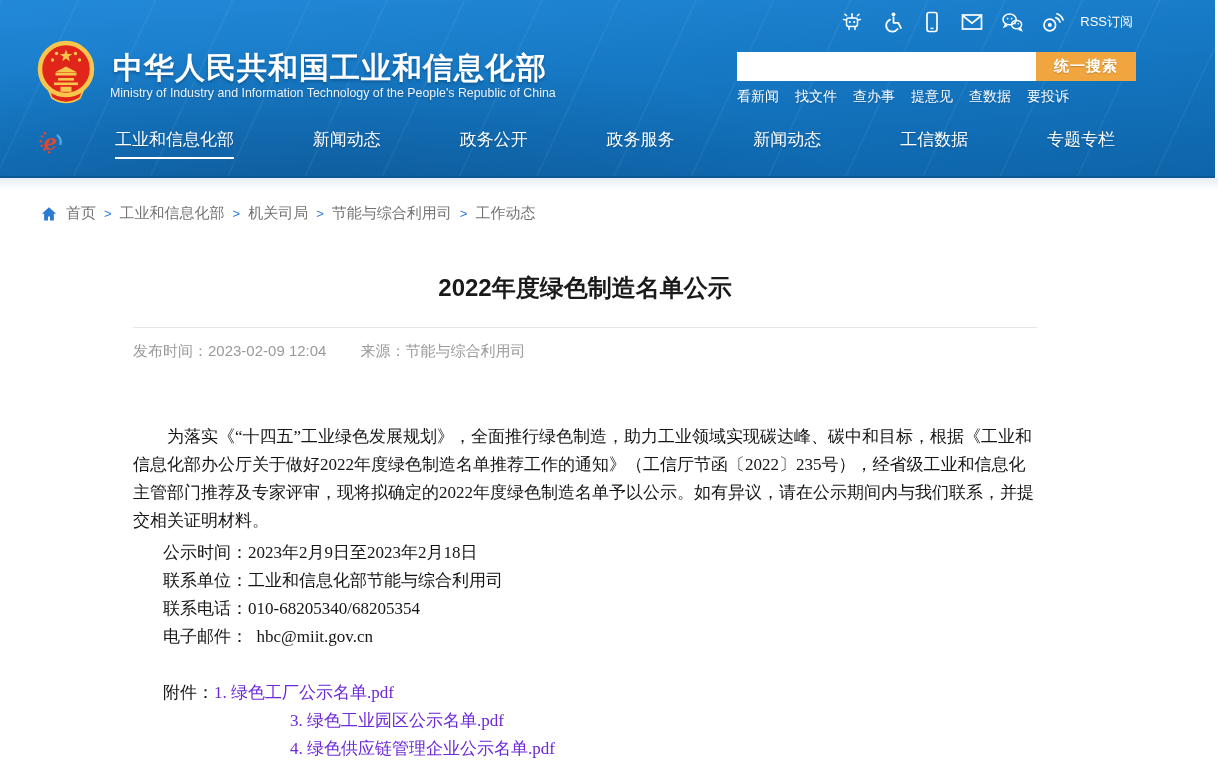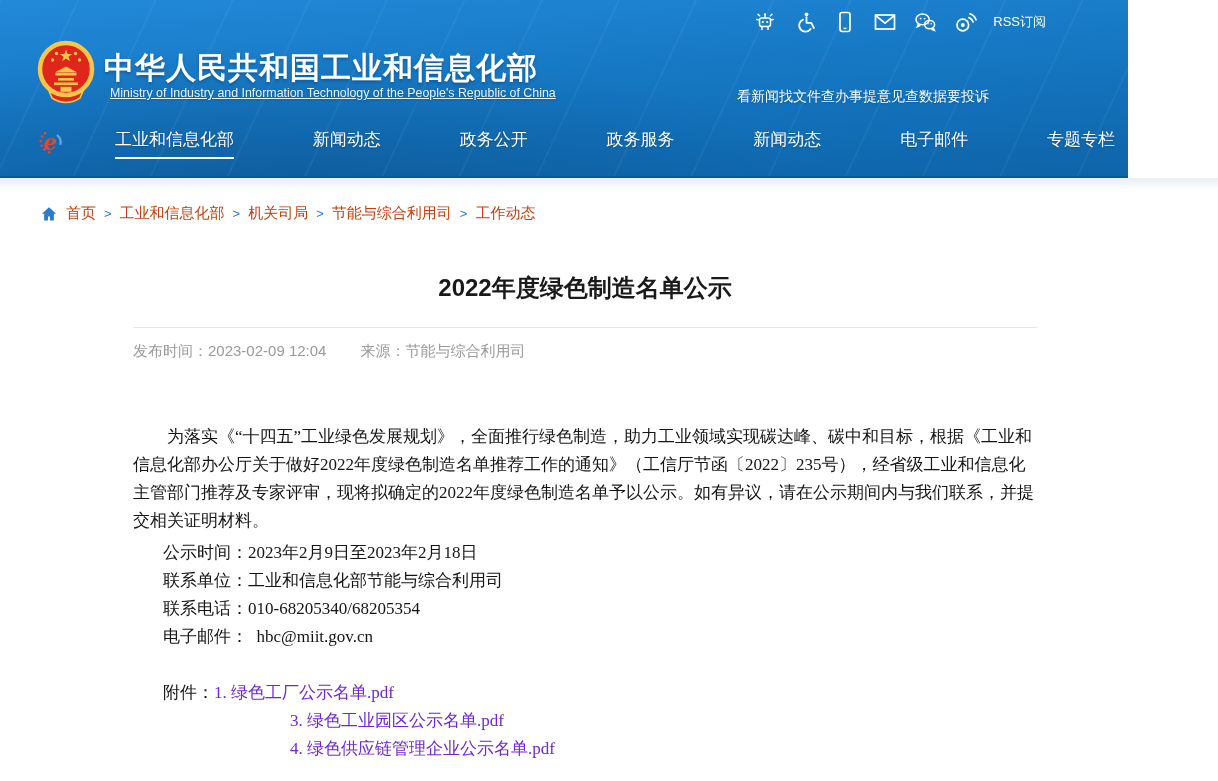--- a/index.html
+++ b/index.html
@@ -1,61 +1,61 @@
 <!DOCTYPE html>
 <html><head>
 <meta charset="utf-8">
 <style>
   * { margin:0; padding:0; box-sizing:border-box; }
   html,body { width:1218px; background:#ffffff; font-family:"Liberation Sans","DejaVu Sans",sans-serif; }
   body { height:781px; overflow:hidden; position:relative; }
 
   
   .header {
-    position:relative; width:1128px; height:178px;
+    position:relative; width:1215px; height:178px;
     background:
       repeating-linear-gradient(115deg, rgba(255,255,255,0.045) 0 2px, rgba(255,255,255,0) 2px 70px),
       radial-gradient(900px 260px at 25% 115%, rgba(9,60,110,0.35), rgba(9,60,110,0) 60%),
       linear-gradient(176deg, #2289d9 0%, #177ac6 40%, #1270b9 68%, #0e64a8 100%);
     border-bottom:2px solid #0b5a96;
   }
   .top-icons { position:absolute; top:10px; right:82px; display:flex; align-items:center; gap:16px; }
   .top-icons .ticon { width:24px; height:24px; display:inline-flex; align-items:center; justify-content:center; cursor:pointer; }
   .rss-label { color:#fff; font-size:13px; cursor:pointer; }
 
   .emblem { position:absolute; left:36px; top:38px; width:60px; height:74px; }
 
-  .site-title { position:absolute; left:104px; top:48px; color:#fff; font-size:30px; font-weight:bold;
+  .site-title { position:absolute; left:113px; top:48px; color:#fff; font-size:30px; font-weight:bold;
     letter-spacing:1px; text-shadow:0 2px 3px rgba(0,40,80,.35); cursor:pointer; }
   .site-subtitle { position:absolute; left:110px; top:86px; color:#eaf4fc; font-size:12.4px;
-    text-shadow:0 1px 2px rgba(0,40,80,.3);text-decoration:underline; }
+    text-shadow:0 1px 2px rgba(0,40,80,.3); }
 
   .search-wrap { position:absolute; left:737px; top:52px; width:399px; height:29px; }
   .search-input { position:absolute; left:0; top:0; width:299px; height:29px; border:none; outline:none;
     background:#fff; padding:0 10px; font-size:14px; }
   .search-btn { position:absolute; right:0; top:0; width:100px; height:29px; border:none;
     background:#f0a53e; color:#fff; font-size:15px; font-weight:bold; cursor:pointer;
     text-shadow:0 1px 1px rgba(120,70,0,.35); letter-spacing:1px; }
 
-  .quick-links { position:absolute; left:737px; top:88px; display:flex; }
+  .quick-links { position:absolute; left:737px; top:88px; display:flex; gap:16px; }
   .quick-links a { color:#fff; font-size:14px; text-decoration:none; cursor:pointer;
     text-shadow:0 1px 2px rgba(0,40,80,.3); }
 
   .nav-logo { position:absolute; left:38px; top:127px; width:28px; height:32px; }
 
   .nav { position:absolute; left:115px; top:128px; width:1000px; display:flex; justify-content:space-between; }
   .nav a { color:#fff; font-size:17px; text-decoration:none; padding-bottom:6px; cursor:pointer;
     text-shadow:0 1px 2px rgba(0,40,80,.35); }
   .nav a.active { border-bottom:2px solid #ffffff; }
 
   .header-strip { width:1218px; height:12px; background:linear-gradient(#e8eef5,#ffffff); }
 
   
   .breadcrumb { margin:14px 0 0 40px; display:flex; align-items:center; gap:8px; font-size:15px; }
-  .breadcrumb a { color:#c2410c; text-decoration:none; cursor:pointer; }
+  .breadcrumb a { color:#737373; text-decoration:none; cursor:pointer; }
   .breadcrumb .sep { color:#2b7bd3; font-size:13px; }
   .home-icon { width:18px; height:18px; display:inline-flex; }
 
   
   .article { width:904px; margin:50px 0 0 133px; }
   .article-title { text-align:center; font-size:24px; font-weight:bold; color:#1a1a1a; line-height:30px;margin-top:25px; }
   .title-divider { border:none; border-top:1px solid #e6e6e6; margin-top:24px; }
   .article-meta { margin-top:14px; text-align:left; color:#9a9a9a; font-size:15px; }
   .article-meta .gap { display:inline-block; width:34px; }
 
@@ -151,20 +151,24 @@
       <rect x="19.5" y="34.5" width="21" height="3" fill="#f7c64b"></rect>
       <rect x="22" y="40" width="16" height="2.6" fill="#f7c64b"></rect>
       <rect x="18" y="44.5" width="24" height="2.6" fill="#f7c64b"></rect>
       <rect x="24.5" y="48.8" width="11" height="5" fill="#f7c64b"></rect>
       <path d="M13 53 Q30 64 47 53 L44 60 Q30 69 16 60 Z" fill="#e0251b" stroke="#f7c64b" stroke-width="1.6"></path>
     </svg>
   </span>
   <div class="site-title">中华人民共和国工业和信息化部</div>
   <div class="site-subtitle">Ministry of Industry and Information Technology of the People's Republic of China</div>
 
+  <div class="search-wrap">
+    <input class="search-input" type="text" style="">
+    <button class="search-btn">统一搜索</button>
+  </div>
 
   <div class="quick-links">
     <a>看新闻</a>
     <a>找文件</a>
     <a>查办事</a>
     <a>提意见</a>
     <a>查数据</a>
     <a>要投诉</a>
   </div>
 
@@ -179,21 +183,21 @@
       <text x="6" y="24" font-size="23" font-weight="bold" font-style="italic" fill="#e2482f" font-family="DejaVu Serif, serif">e</text>
       <path d="M21 8 a9 9 0 0 1 3 9" stroke="#5aa9e0" stroke-width="2.4" fill="none" stroke-linecap="round"></path>
     </svg>
   </span>
   <div class="nav">
     <a class="active">工业和信息化部</a>
     <a>新闻动态</a>
     <a>政务公开</a>
     <a>政务服务</a>
     <a>新闻动态</a>
-    <a>电子邮件</a>
+    <a>工信数据</a>
     <a>专题专栏</a>
   </div>
 </div>
 
 <div class="header-strip"></div>
 
 <div class="breadcrumb">
   <span class="home-icon">
     <svg viewBox="0 0 24 24" width="18" height="18">
       <path d="M12 3 L2.5 11.5 h3 V20.5 h5.2 v-5.2 h2.6 v5.2 h5.2 V11.5 h3 Z" fill="#2b7bd3"></path>

